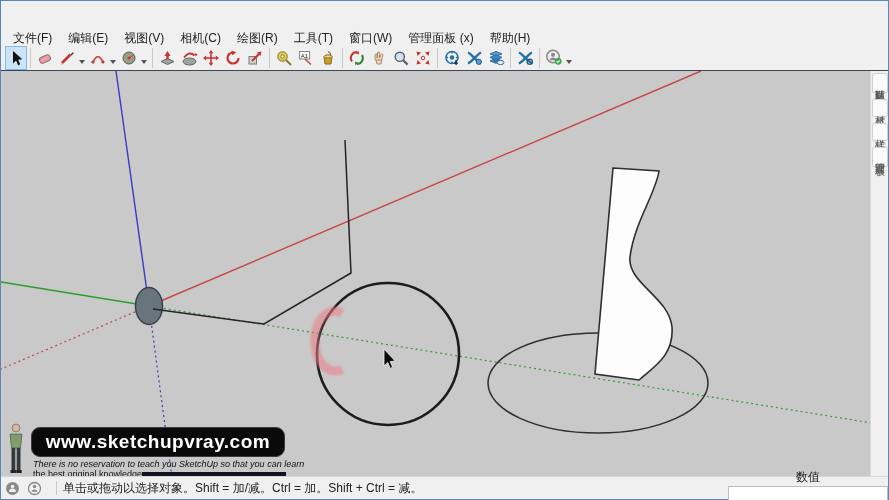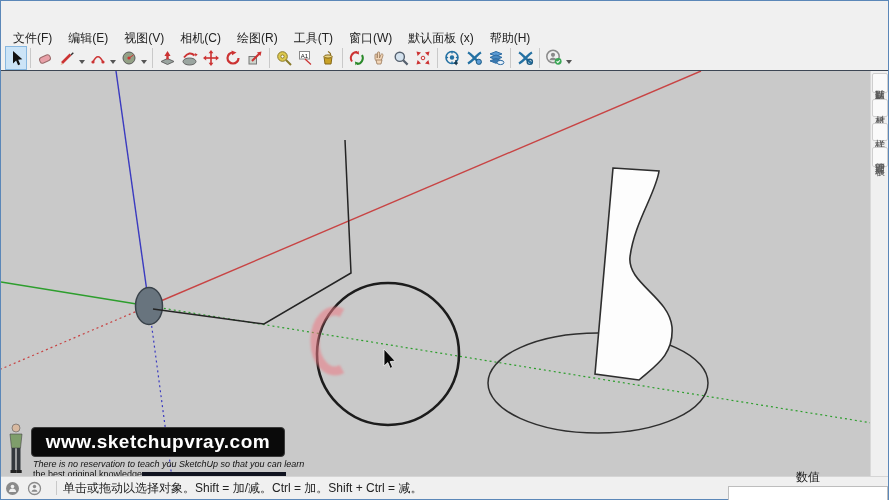--- a/index.html
+++ b/index.html
@@ -34,21 +34,21 @@
 
   
   .main { position:absolute; top:70px; left:0; right:0; bottom:23px; }
   .viewport { position:absolute; top:0; left:0; right:18px; bottom:0; background:#c9c9c9; }
   .viewport svg.scene { position:absolute; top:0; left:0; }
 
   
   .watermark { position:absolute; left:0; top:350px; width:300px; }
   .wm-person { position:absolute; left:4px; top:2px; }
   .wm-banner { position:absolute; left:30px; top:6px; width:254px; height:30px; background:#0a0a0a;
-               border-radius:4px; border:1px solid #3a3a3a; display:flex; align-items:center; justify-content:center; }
+               border-radius:9px; border:1px solid #3a3a3a; display:flex; align-items:center; justify-content:center; }
   .wm-banner span { color:#fff; font-size:19px; font-weight:bold; letter-spacing:.5px; }
   .wm-line1 { position:absolute; left:32px; top:38px; font-size:9px; color:#111; white-space:nowrap;font-style:italic; }
   .wm-line2 { position:absolute; left:32px; top:48px; font-size:9px; color:#111; white-space:nowrap; }
   .wm-strip { position:absolute; left:141px; top:51px; width:144px; height:6px; background:#10131f; }
 
   
   .tray { position:absolute; top:0; right:0; width:18px; bottom:0; background:#f0f0f0;
           border-left:1px solid #d9d9d9; display:flex; flex-direction:column; align-items:center; padding-top:2px; }
   .tray-tab { width:16px; background:#fafafa; border:1px solid #cfcfcf; border-radius:2px;
               margin-bottom:6px; display:flex; align-items:center; justify-content:center; padding:7px 0; }
@@ -73,21 +73,21 @@
 
 
   <div class="menubar">
     <span class="menu-item">文件(F)</span>
     <span class="menu-item">编辑(E)</span>
     <span class="menu-item">视图(V)</span>
     <span class="menu-item">相机(C)</span>
     <span class="menu-item">绘图(R)</span>
     <span class="menu-item">工具(T)</span>
     <span class="menu-item">窗口(W)</span>
-    <span class="menu-item">默认面板 (x)</span>
+    <span class="menu-item">管理面板 (x)</span>
     <span class="menu-item">帮助(H)</span>
   </div>
 
   <div class="toolbar">
 
     <div class="tbtn selected">
       <svg width="16" height="16" viewBox="0 0 16 16">
         <path d="M5 1 L5 13.5 L8.1 10.6 L10.1 15.2 L12.2 14.2 L10.2 9.7 L14.3 9.2 Z" fill="#111"></path>
       </svg>
     </div>

